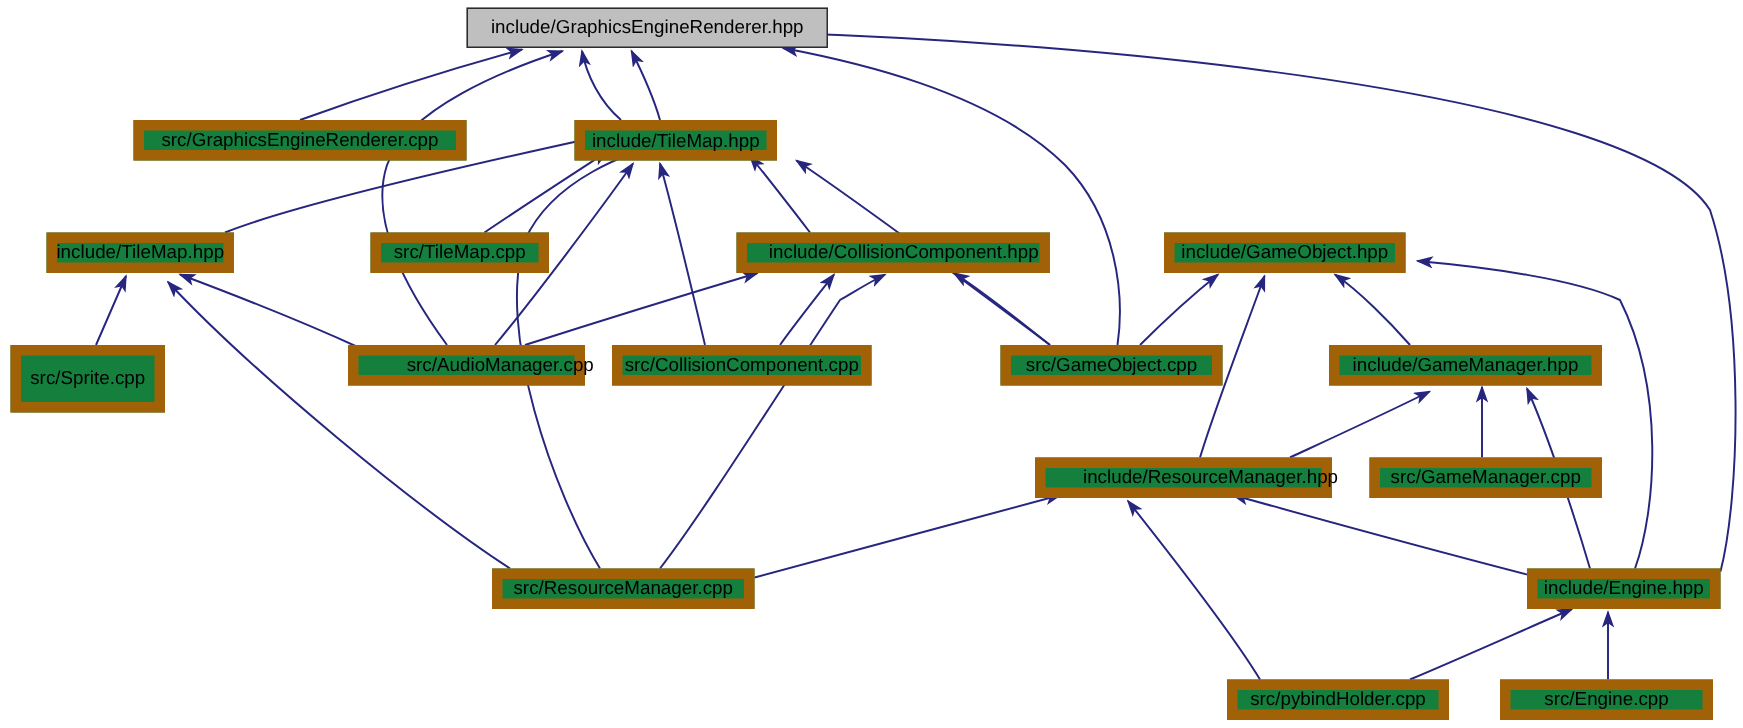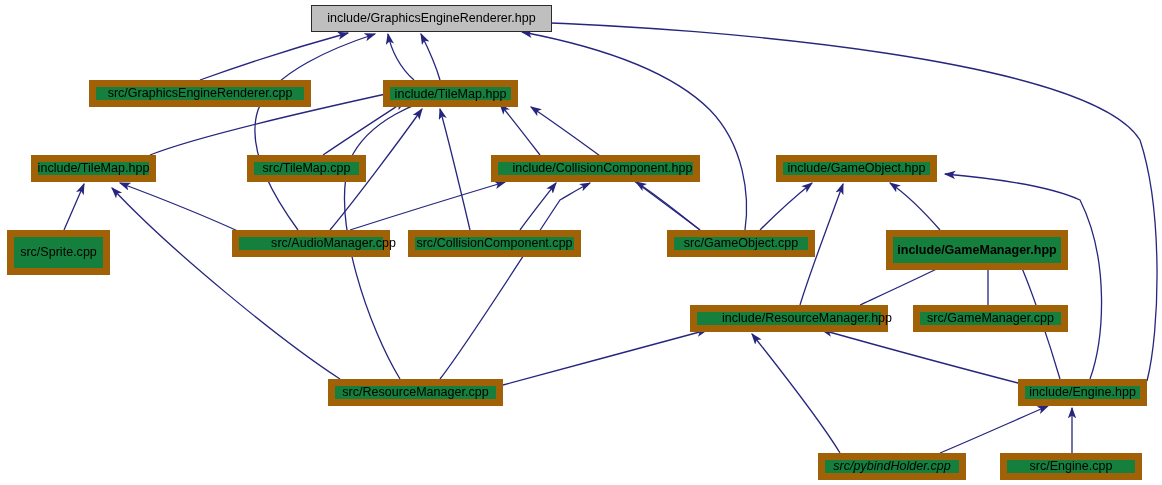--- a/index.html
+++ b/index.html
@@ -120,35 +120,35 @@
       </div>
       <div class="node" style="left: 232px; top: 230px; width: 158px; height: 27px; padding-left: 45px;">
         <span class="node-label">src/AudioManager.cpp</span>
       </div>
       <div class="node" style="left: 408px; top: 230px; width: 173px; height: 27px;">
         <span class="node-label">src/CollisionComponent.cpp</span>
       </div>
       <div class="node" style="left: 667px; top: 230px; width: 148px; height: 27px;">
         <span class="node-label">src/GameObject.cpp</span>
       </div>
-      <div class="node" style="left: 886px; top: 230px; width: 182px; height: 40px; font-weight: bold;">
+      <div class="node" style="left: 886px; top: 230px; width: 182px; height: 27px;">
         <span class="node-label">include/GameManager.hpp</span>
       </div>
       <div class="node" style="left: 690px; top: 305px; width: 198px; height: 27px; padding-left: 36px;">
         <span class="node-label">include/ResourceManager.hpp</span>
       </div>
       <div class="node" style="left: 913px; top: 305px; width: 155px; height: 27px;">
         <span class="node-label">src/GameManager.cpp</span>
       </div>
       <div class="node" style="left: 328px; top: 379px; width: 175px; height: 27px;">
         <span class="node-label">src/ResourceManager.cpp</span>
       </div>
       <div class="node" style="left: 1018px; top: 379px; width: 129px; height: 27px;">
         <span class="node-label">include/Engine.hpp</span>
       </div>
-      <div class="node" style="left: 818px; top: 453px; width: 148px; height: 27px; font-style: italic;">
+      <div class="node" style="left: 818px; top: 453px; width: 148px; height: 27px;">
         <span class="node-label">src/pybindHolder.cpp</span>
       </div>
       <div class="node" style="left: 1000px; top: 453px; width: 142px; height: 27px;">
         <span class="node-label">src/Engine.cpp</span>
       </div>
     </div>
 </div>
 
 </body></html>

